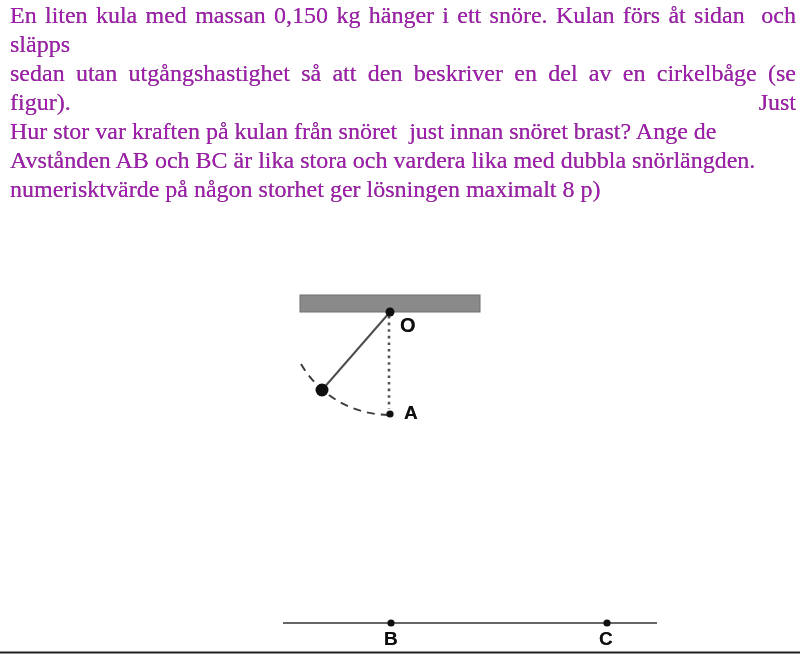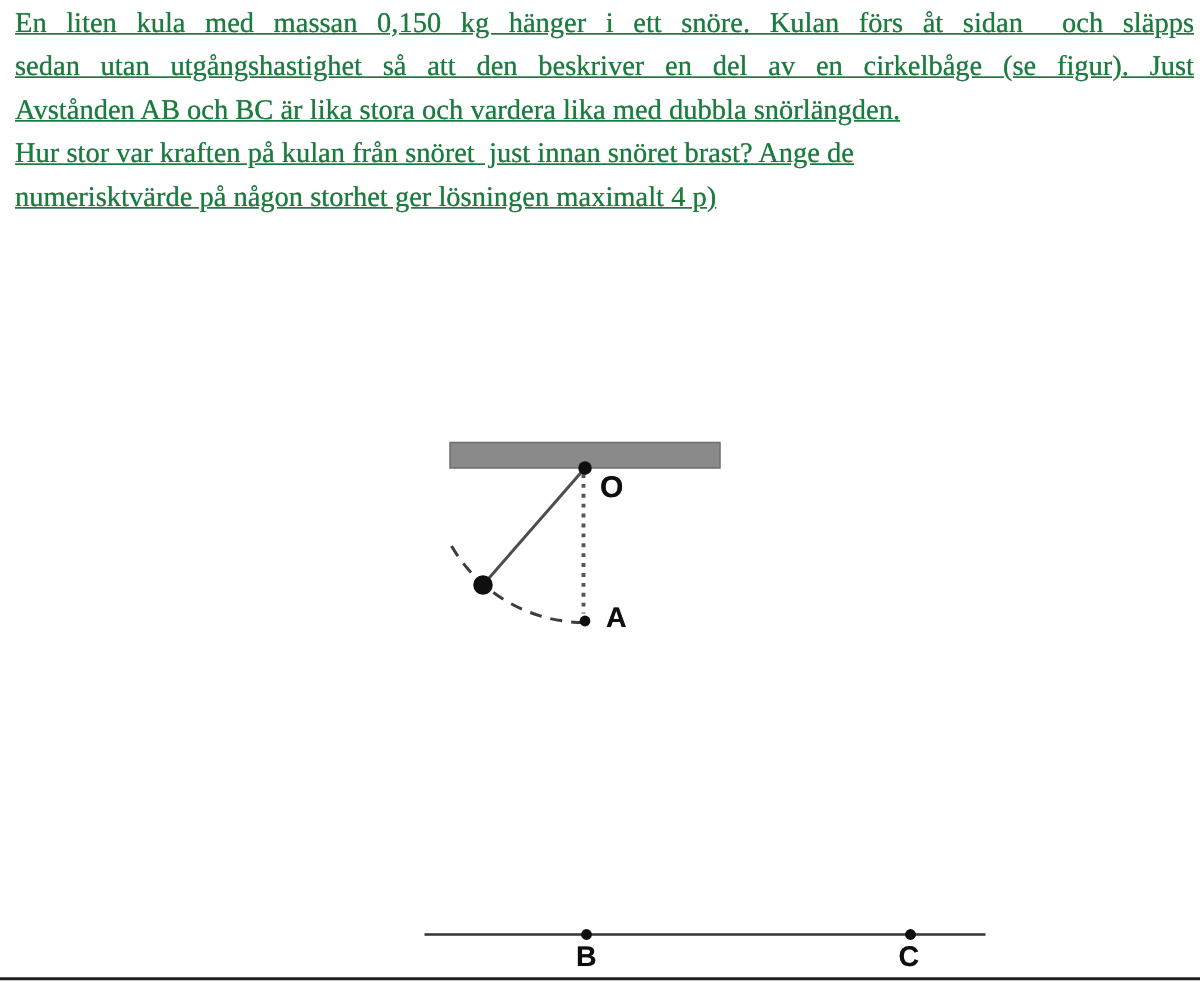--- a/index.html
+++ b/index.html
@@ -2,46 +2,45 @@
 <html><head>
 <meta charset="utf-8">
 <style>
   html,body{margin:0;padding:0;}
   body{
     width:800px;height:658px;position:relative;background:#ffffff;
     font-family:"Liberation Serif","DejaVu Serif",serif;overflow:hidden;
   }
   .text-block{
     position:absolute;left:10px;top:1px;width:786px;
-    font-size:19px;line-height:29px;color:#15803d;
+    font-size:24px;line-height:29px;color:#a21caf;
     text-shadow:0 0 .6px rgba(20,20,20,.65);
-    text-decoration:underline;
   }
   .tline{display:block;white-space:normal;}
   .just{text-align:justify;text-align-last:justify;}
   .fig-svg{position:absolute;left:0;top:0;width:800px;height:658px;}
   .fig-label{
     position:absolute;font-family:"Liberation Sans","DejaVu Sans",sans-serif;
     font-weight:bold;color:#0e0e0e;line-height:1;
     text-shadow:0 0 .5px rgba(0,0,0,.6);
   }
   .lbl-o{left:400px;top:315px;font-size:20px;}
   .lbl-a{left:404px;top:403px;font-size:19px;}
   .lbl-b{left:384px;top:629px;font-size:19px;}
   .lbl-c{left:599px;top:629px;font-size:19px;}
 </style>
 </head>
 <body>
 
 <div class="text-block">
   <span class="tline just">En liten kula med massan 0,150 kg hänger i ett snöre. Kulan förs åt sidan&nbsp; och släpps</span>
   <span class="tline just">sedan utan utgångshastighet så att den beskriver en del av en cirkelbåge (se figur). Just</span>
+  <span class="tline">Hur stor var kraften på kulan från snöret&nbsp; just innan snöret brast? Ange de</span>
   <span class="tline">Avstånden AB och BC är lika stora och vardera lika med dubbla snörlängden.</span>
-  <span class="tline">Hur stor var kraften på kulan från snöret&nbsp; just innan snöret brast? Ange de</span>
-  <span class="tline">numerisktvärde på någon storhet ger lösningen maximalt 4 p)</span>
+  <span class="tline">numerisktvärde på någon storhet ger lösningen maximalt 8 p)</span>
 </div>
 
 <svg class="fig-svg" viewBox="0 0 800 658" xmlns="http://www.w3.org/2000/svg">
 
   <rect x="300" y="295" width="180" height="17" stroke="#6e6e6e" stroke-width="1" fill="#8a8a8a"></rect>
 
   <path d="M 301 364 A 103 103 0 0 0 390 415" fill="none" stroke="#3d3d3d" stroke-width="2" stroke-dasharray="8 6"></path>
 
   <line x1="389" y1="316" x2="389" y2="409" stroke="#555555" stroke-width="2.6" stroke-dasharray="2.6 4"></line>
 

